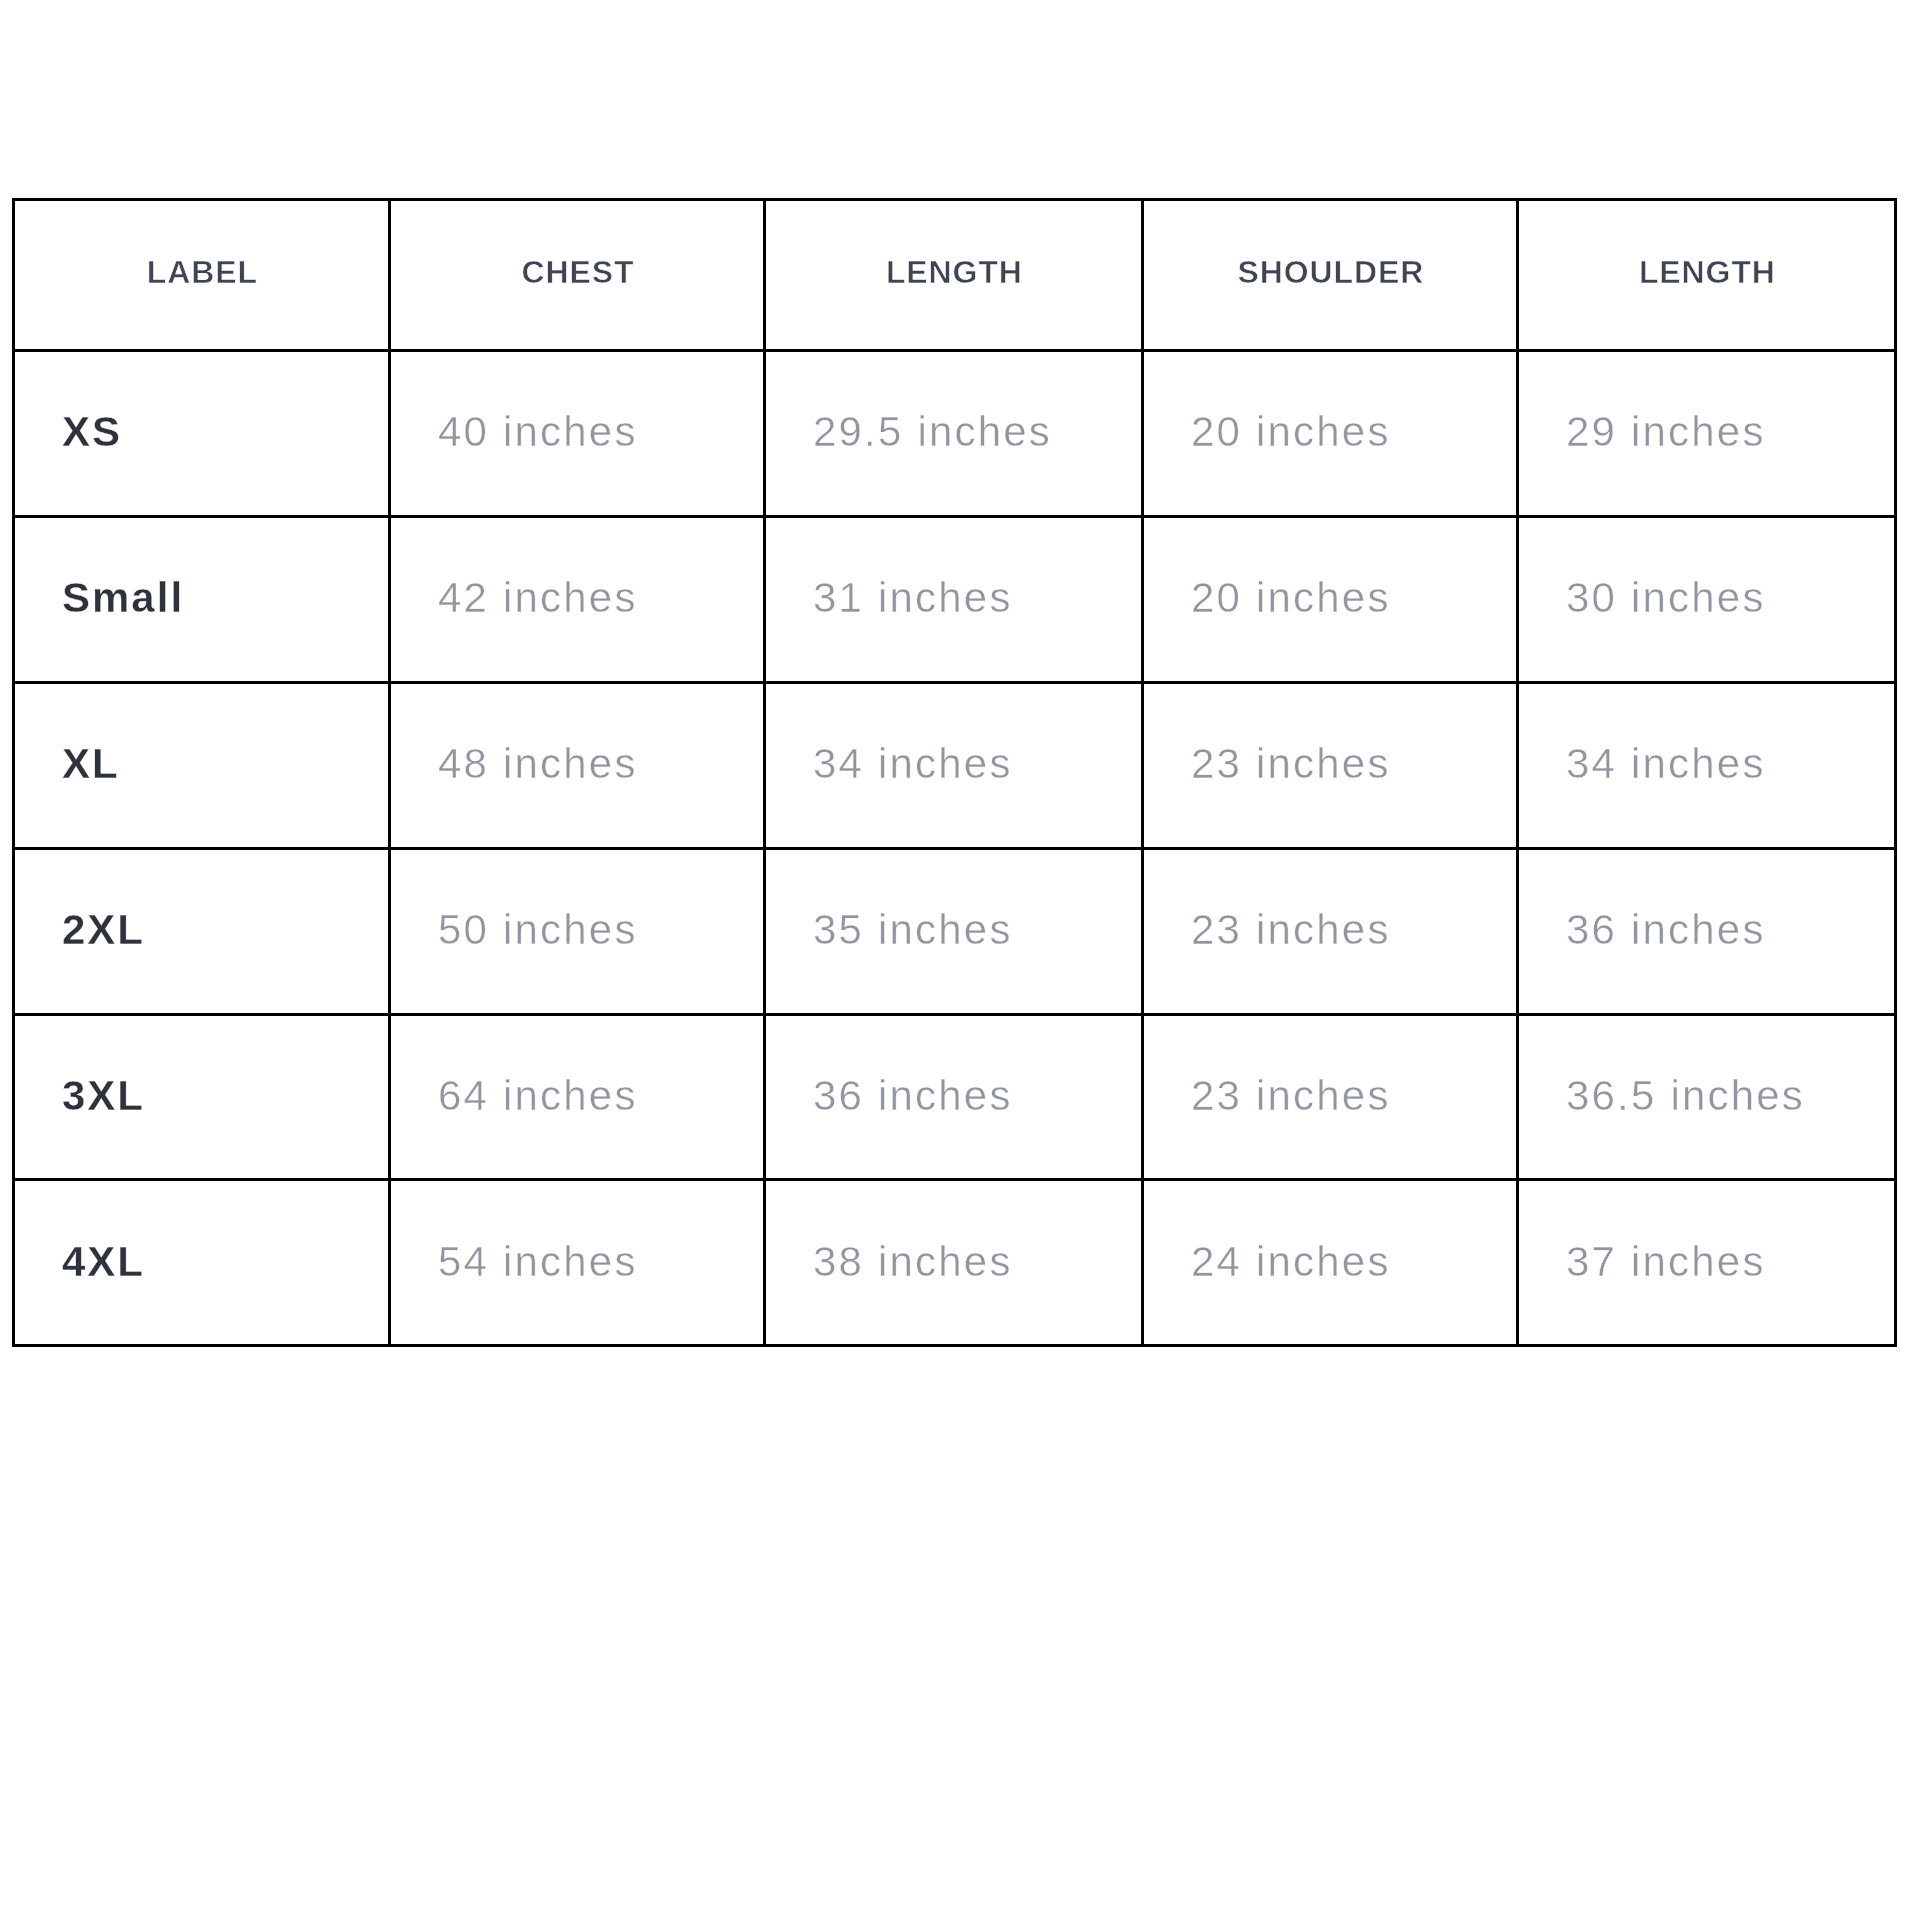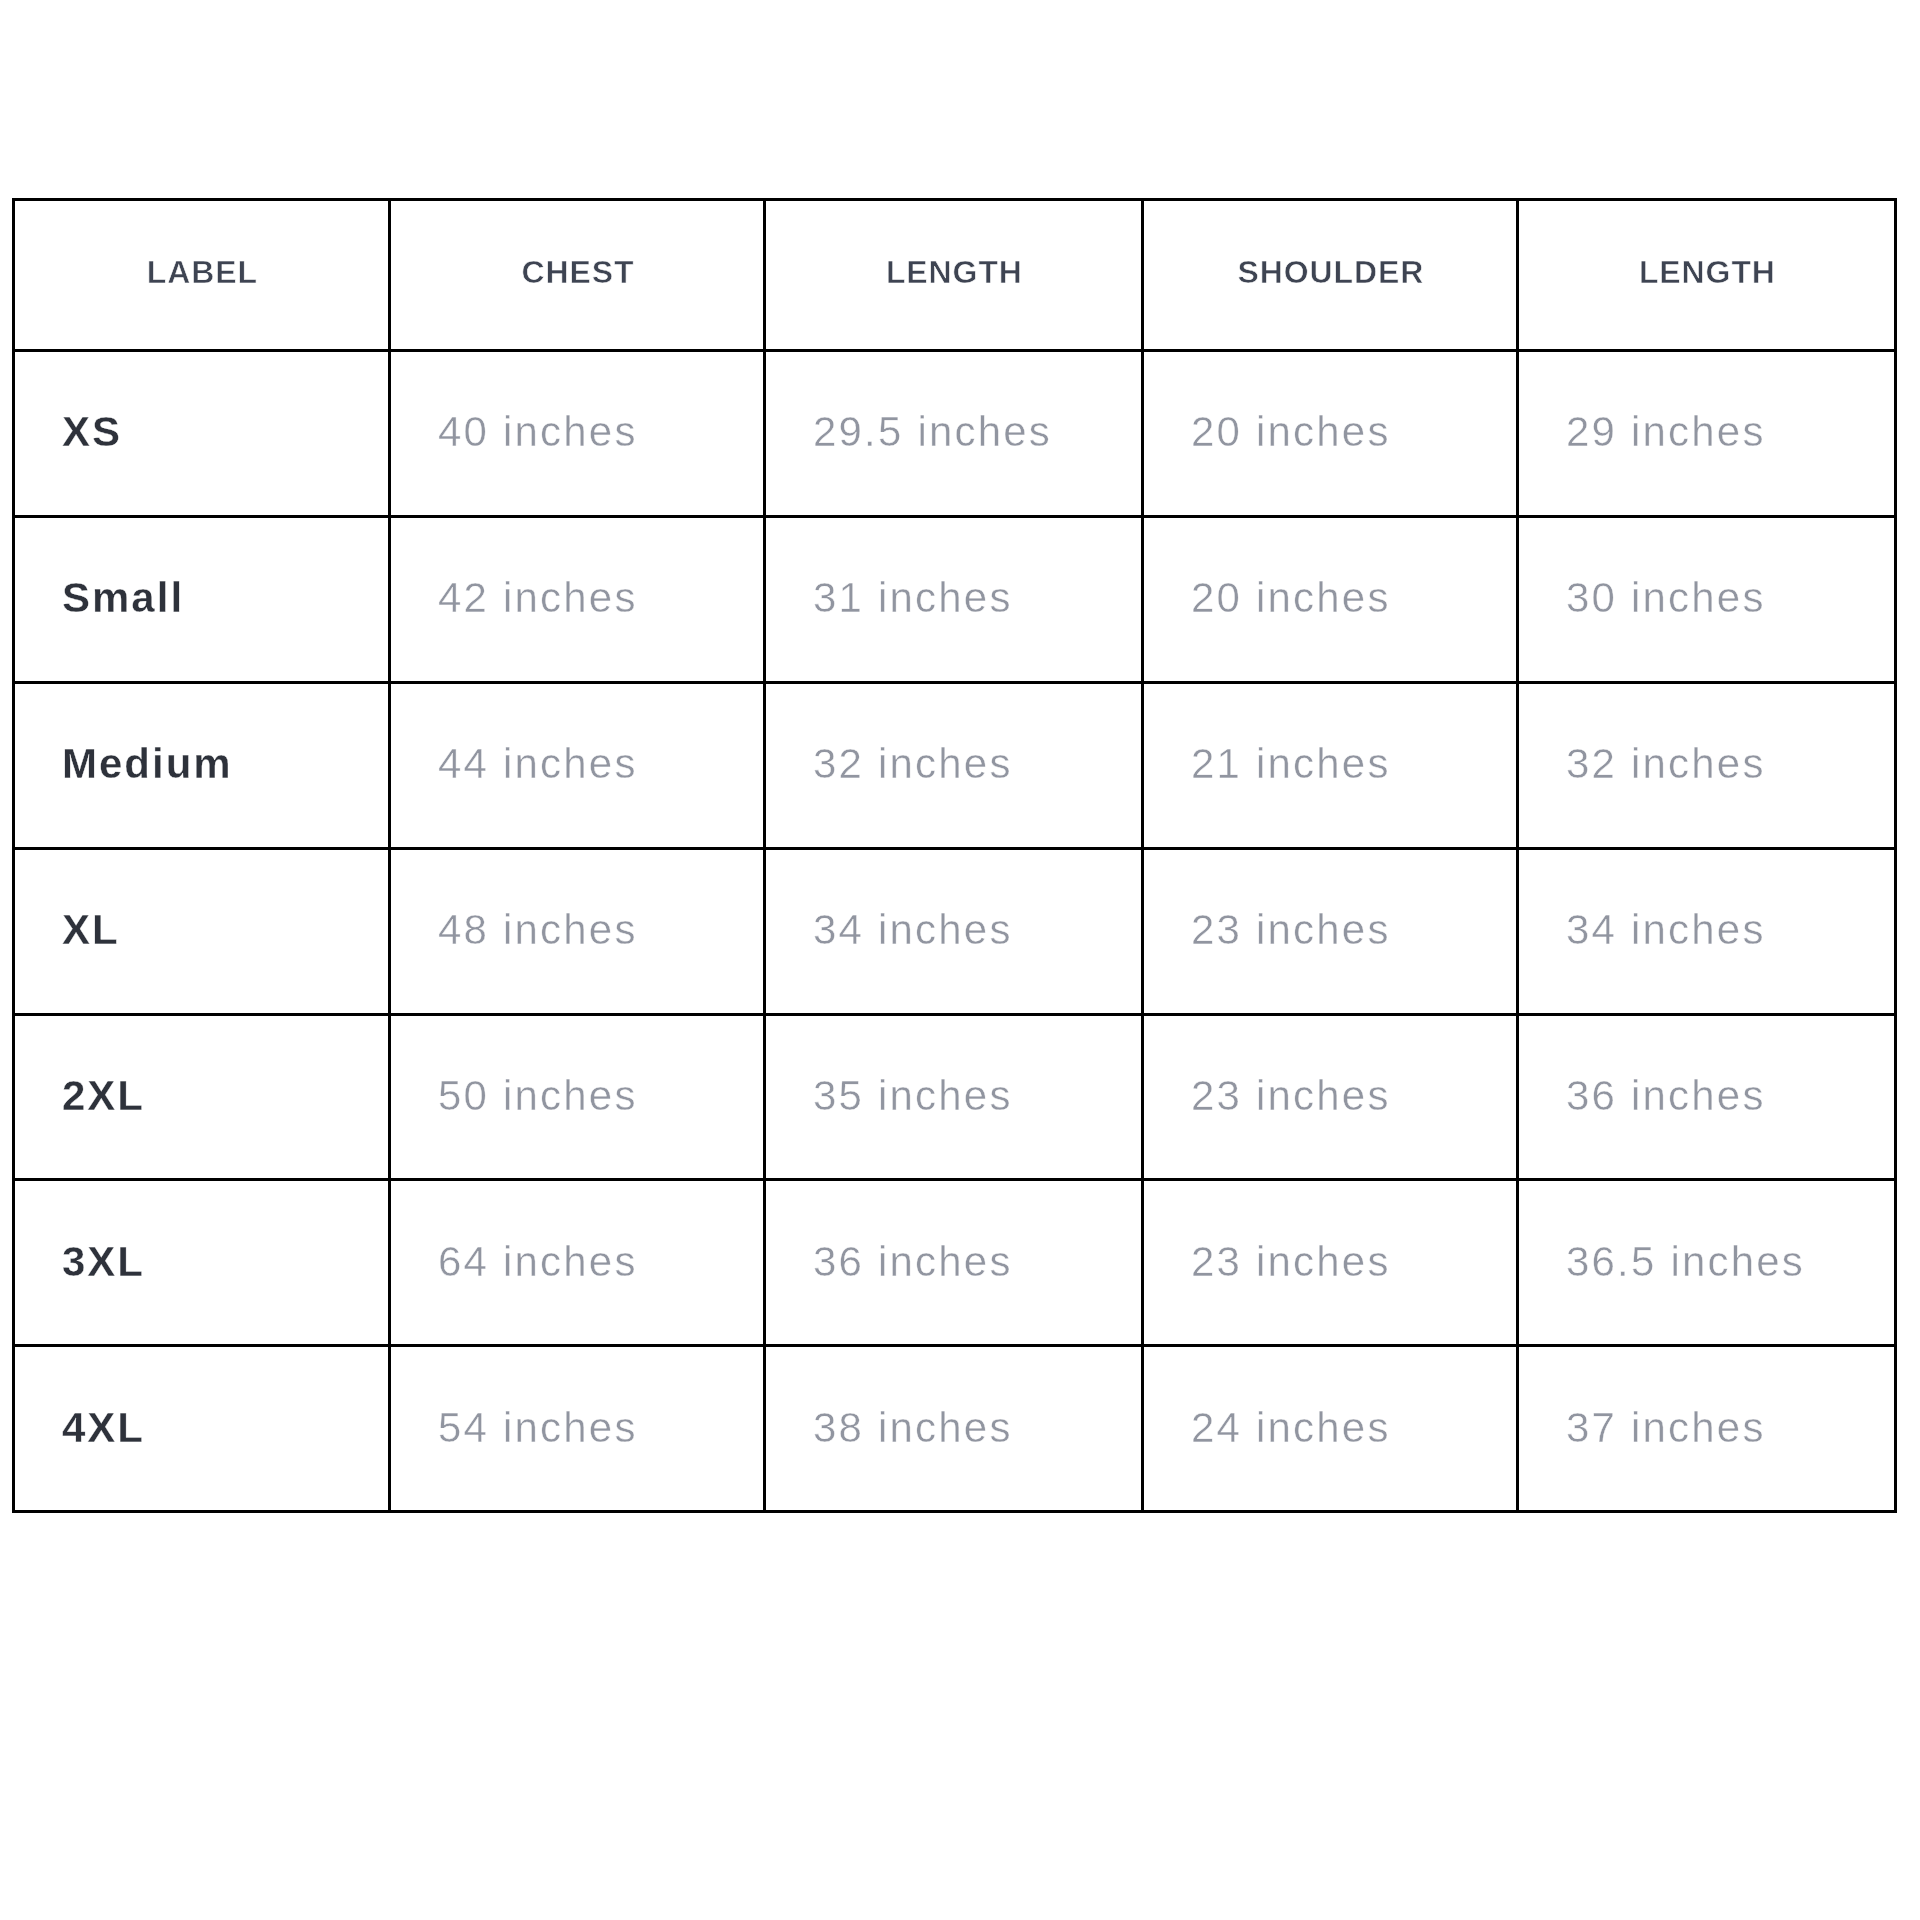--- a/index.html
+++ b/index.html
@@ -103,27 +103,20 @@
         <td><span>29 inches</span></td>
       </tr>
       <tr>
         <td class="label-cell"><span>Small</span></td>
         <td><span>42 inches</span></td>
         <td><span>31 inches</span></td>
         <td><span>20 inches</span></td>
         <td><span>30 inches</span></td>
       </tr>
       <tr>
-        <td class="label-cell"><span>Medium</span></td>
-        <td><span>44 inches</span></td>
-        <td><span>32 inches</span></td>
-        <td><span>21 inches</span></td>
-        <td><span>32 inches</span></td>
-      </tr>
-      <tr>
         <td class="label-cell"><span>XL</span></td>
         <td><span>48 inches</span></td>
         <td><span>34 inches</span></td>
         <td><span>23 inches</span></td>
         <td><span>34 inches</span></td>
       </tr>
       <tr>
         <td class="label-cell"><span>2XL</span></td>
         <td><span>50 inches</span></td>
         <td><span>35 inches</span></td>

